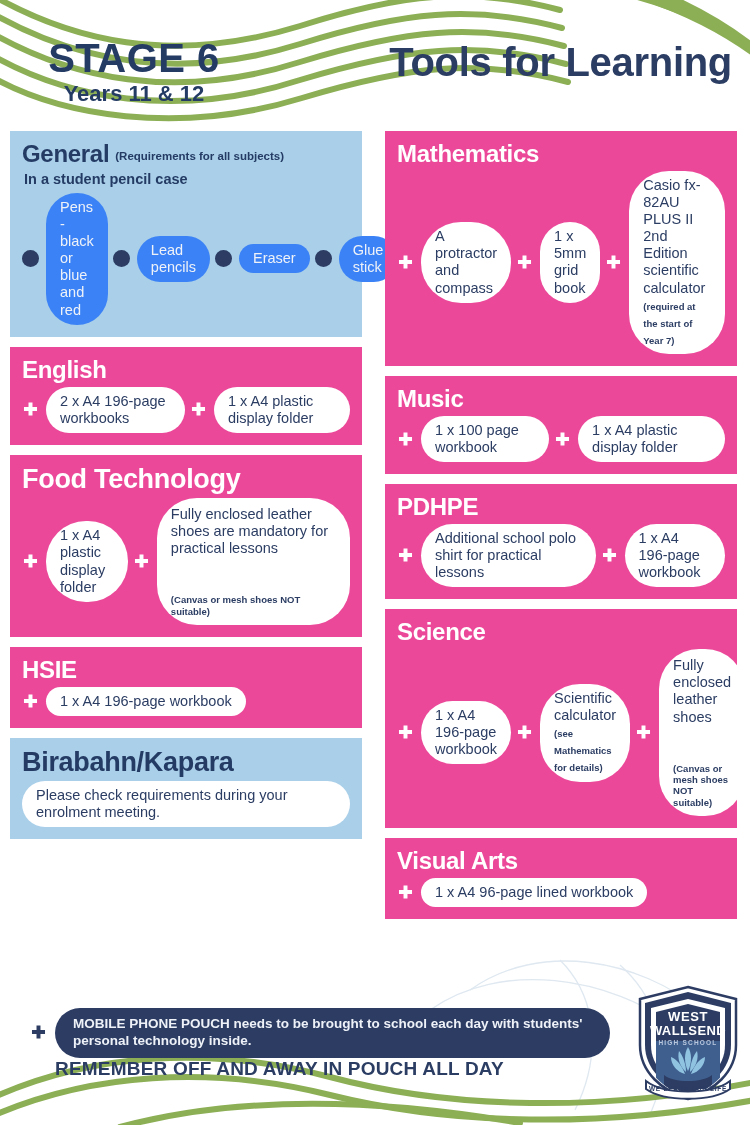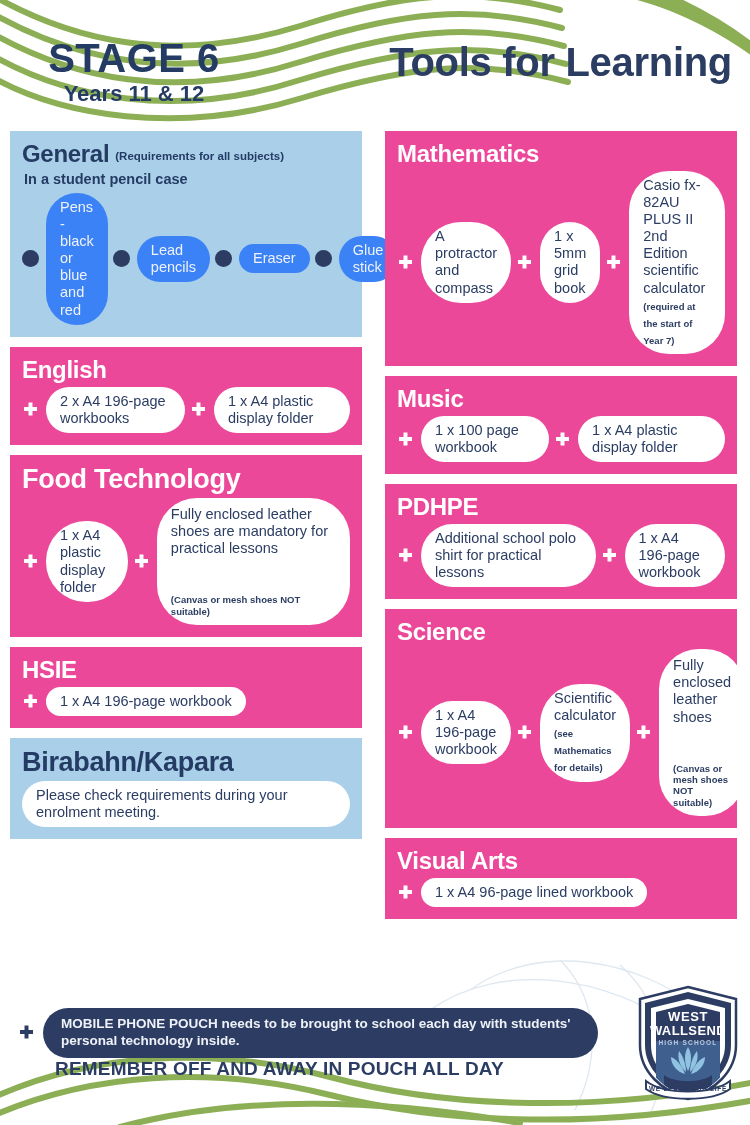--- a/index.html
+++ b/index.html
@@ -196,21 +196,21 @@
   .bottom {
     position: absolute;
     left: 0;
     bottom: 0;
     width: 750px;
     height: 135px;
     z-index: 3;
   }
   .phone-row {
     position: absolute;
-    left: 18px;
+    left: 30px;
     top: 18px;
     width: 580px;
     display: flex;
     align-items: center;
     gap: 8px;
   }
   .phone-pill {
     flex: 1 1 auto;
     background: #2c3c63;
     border-radius: 40px;

